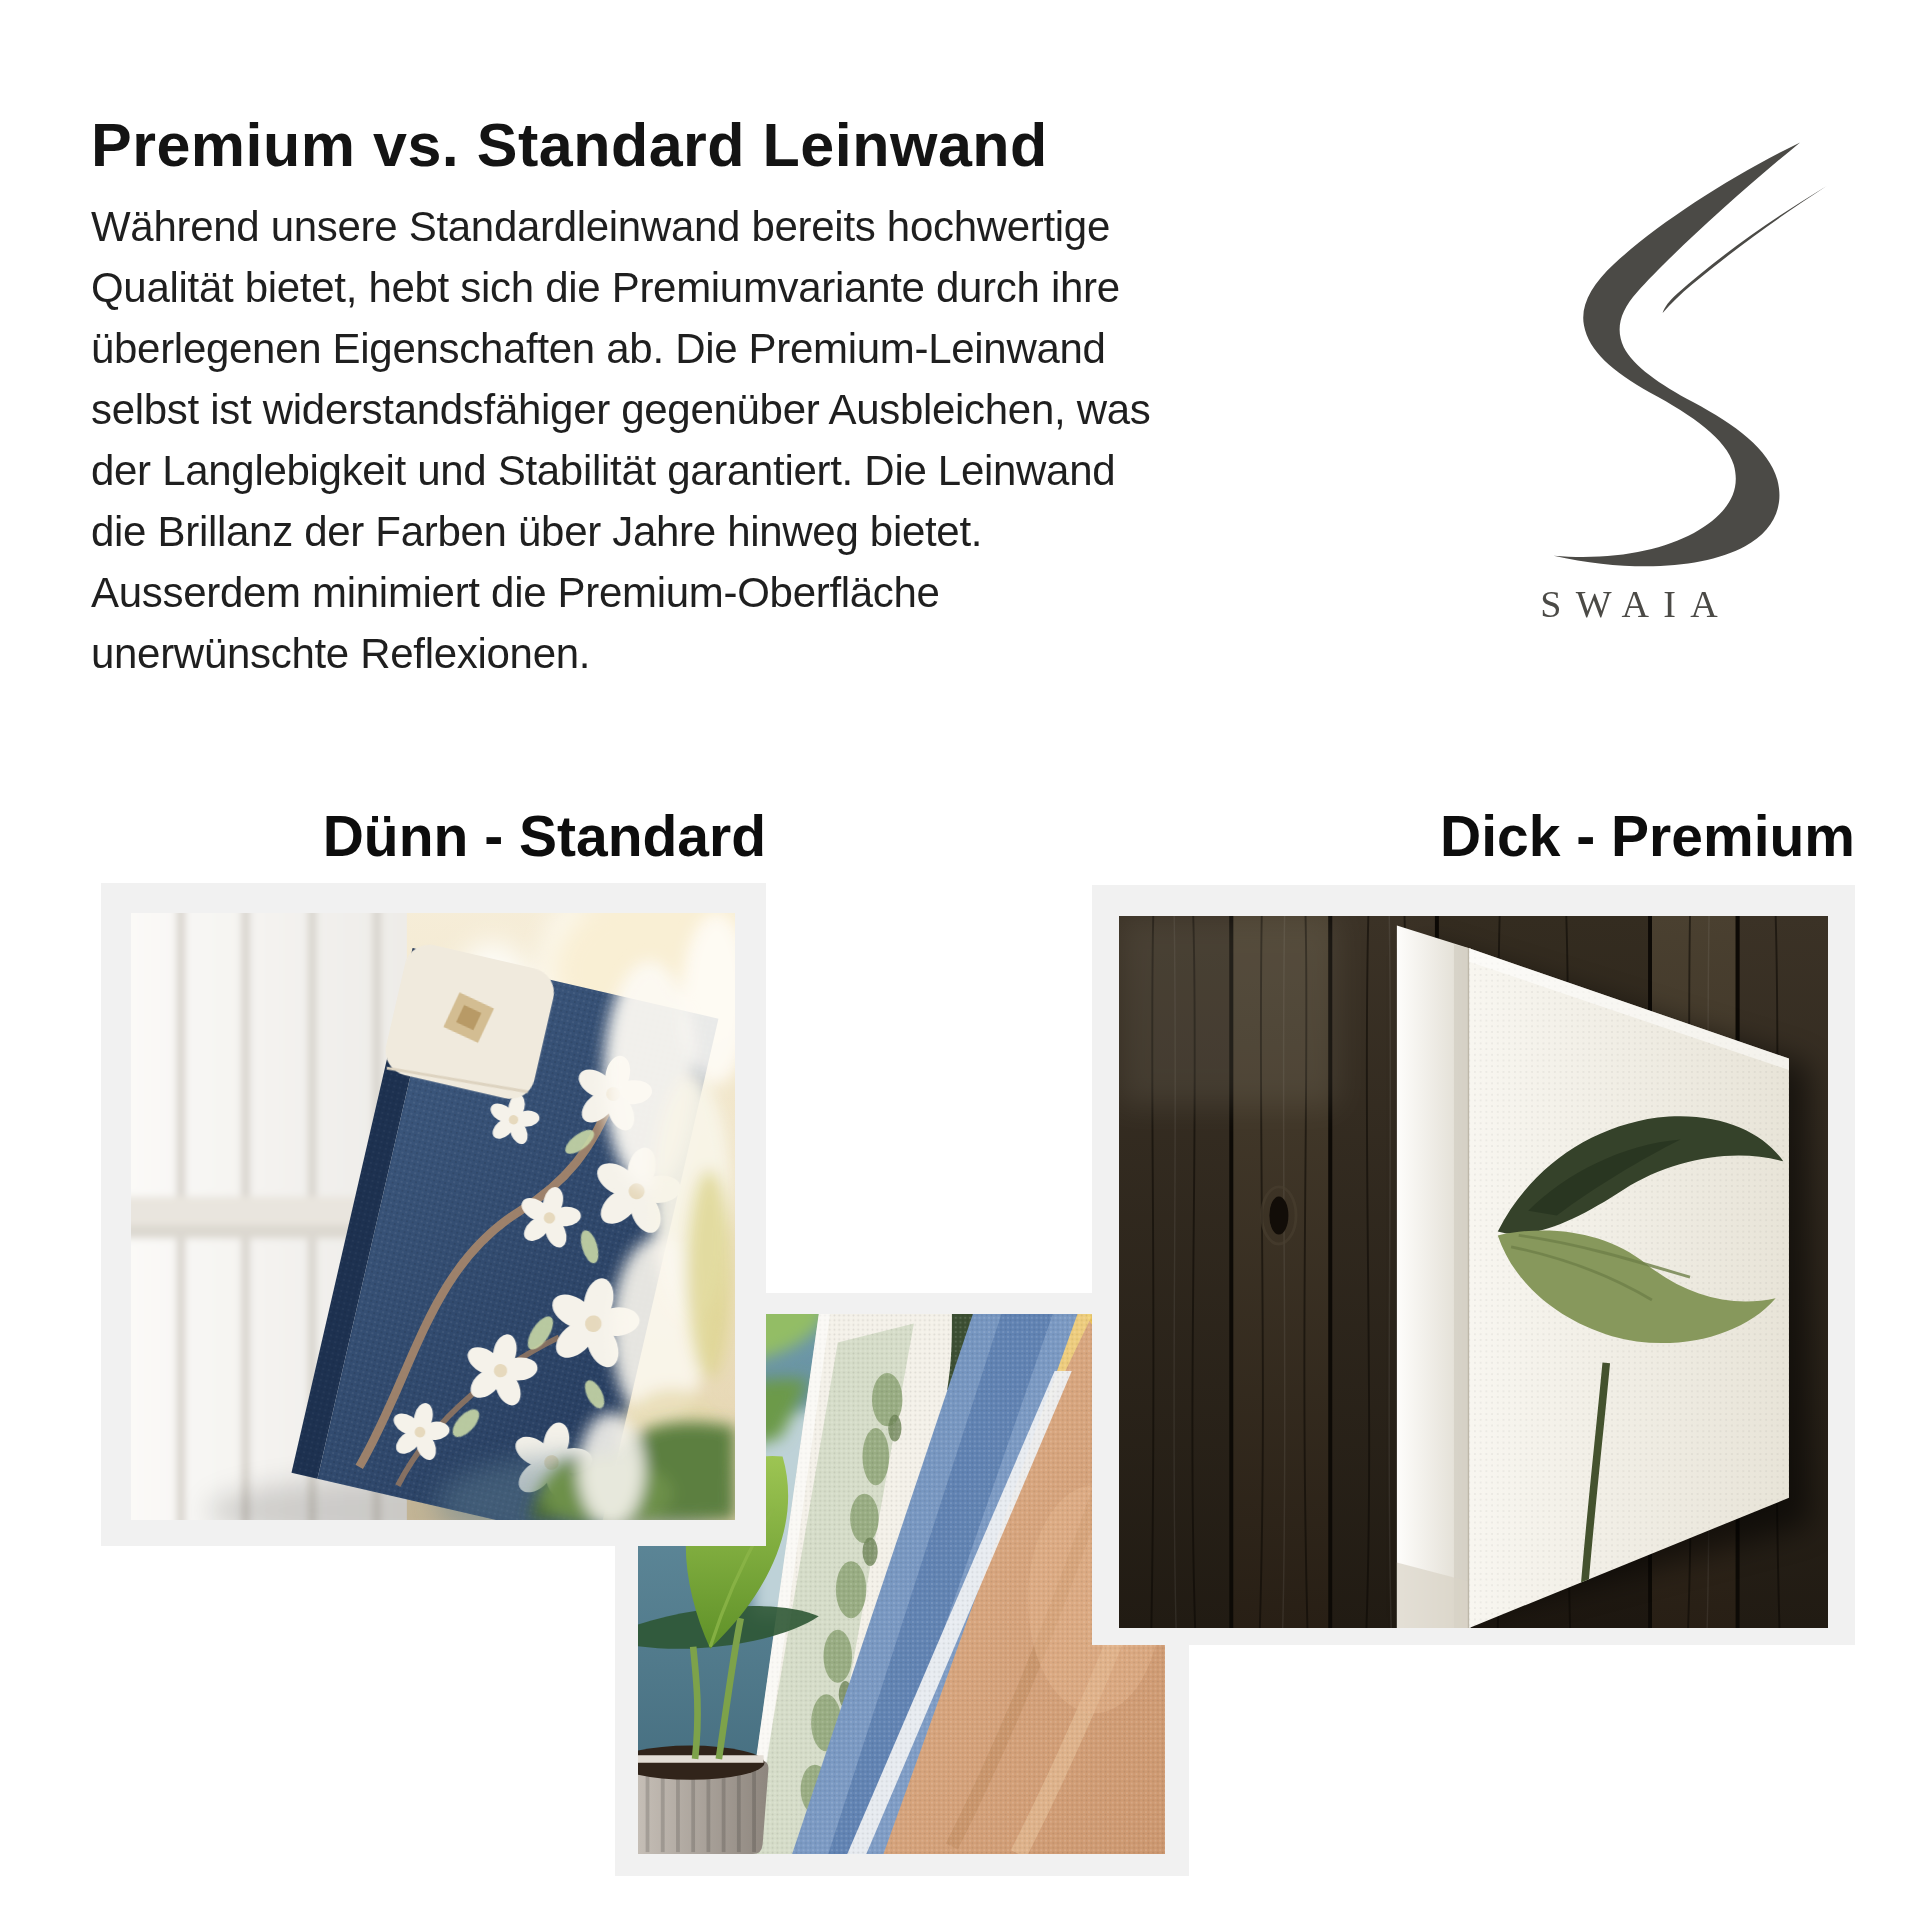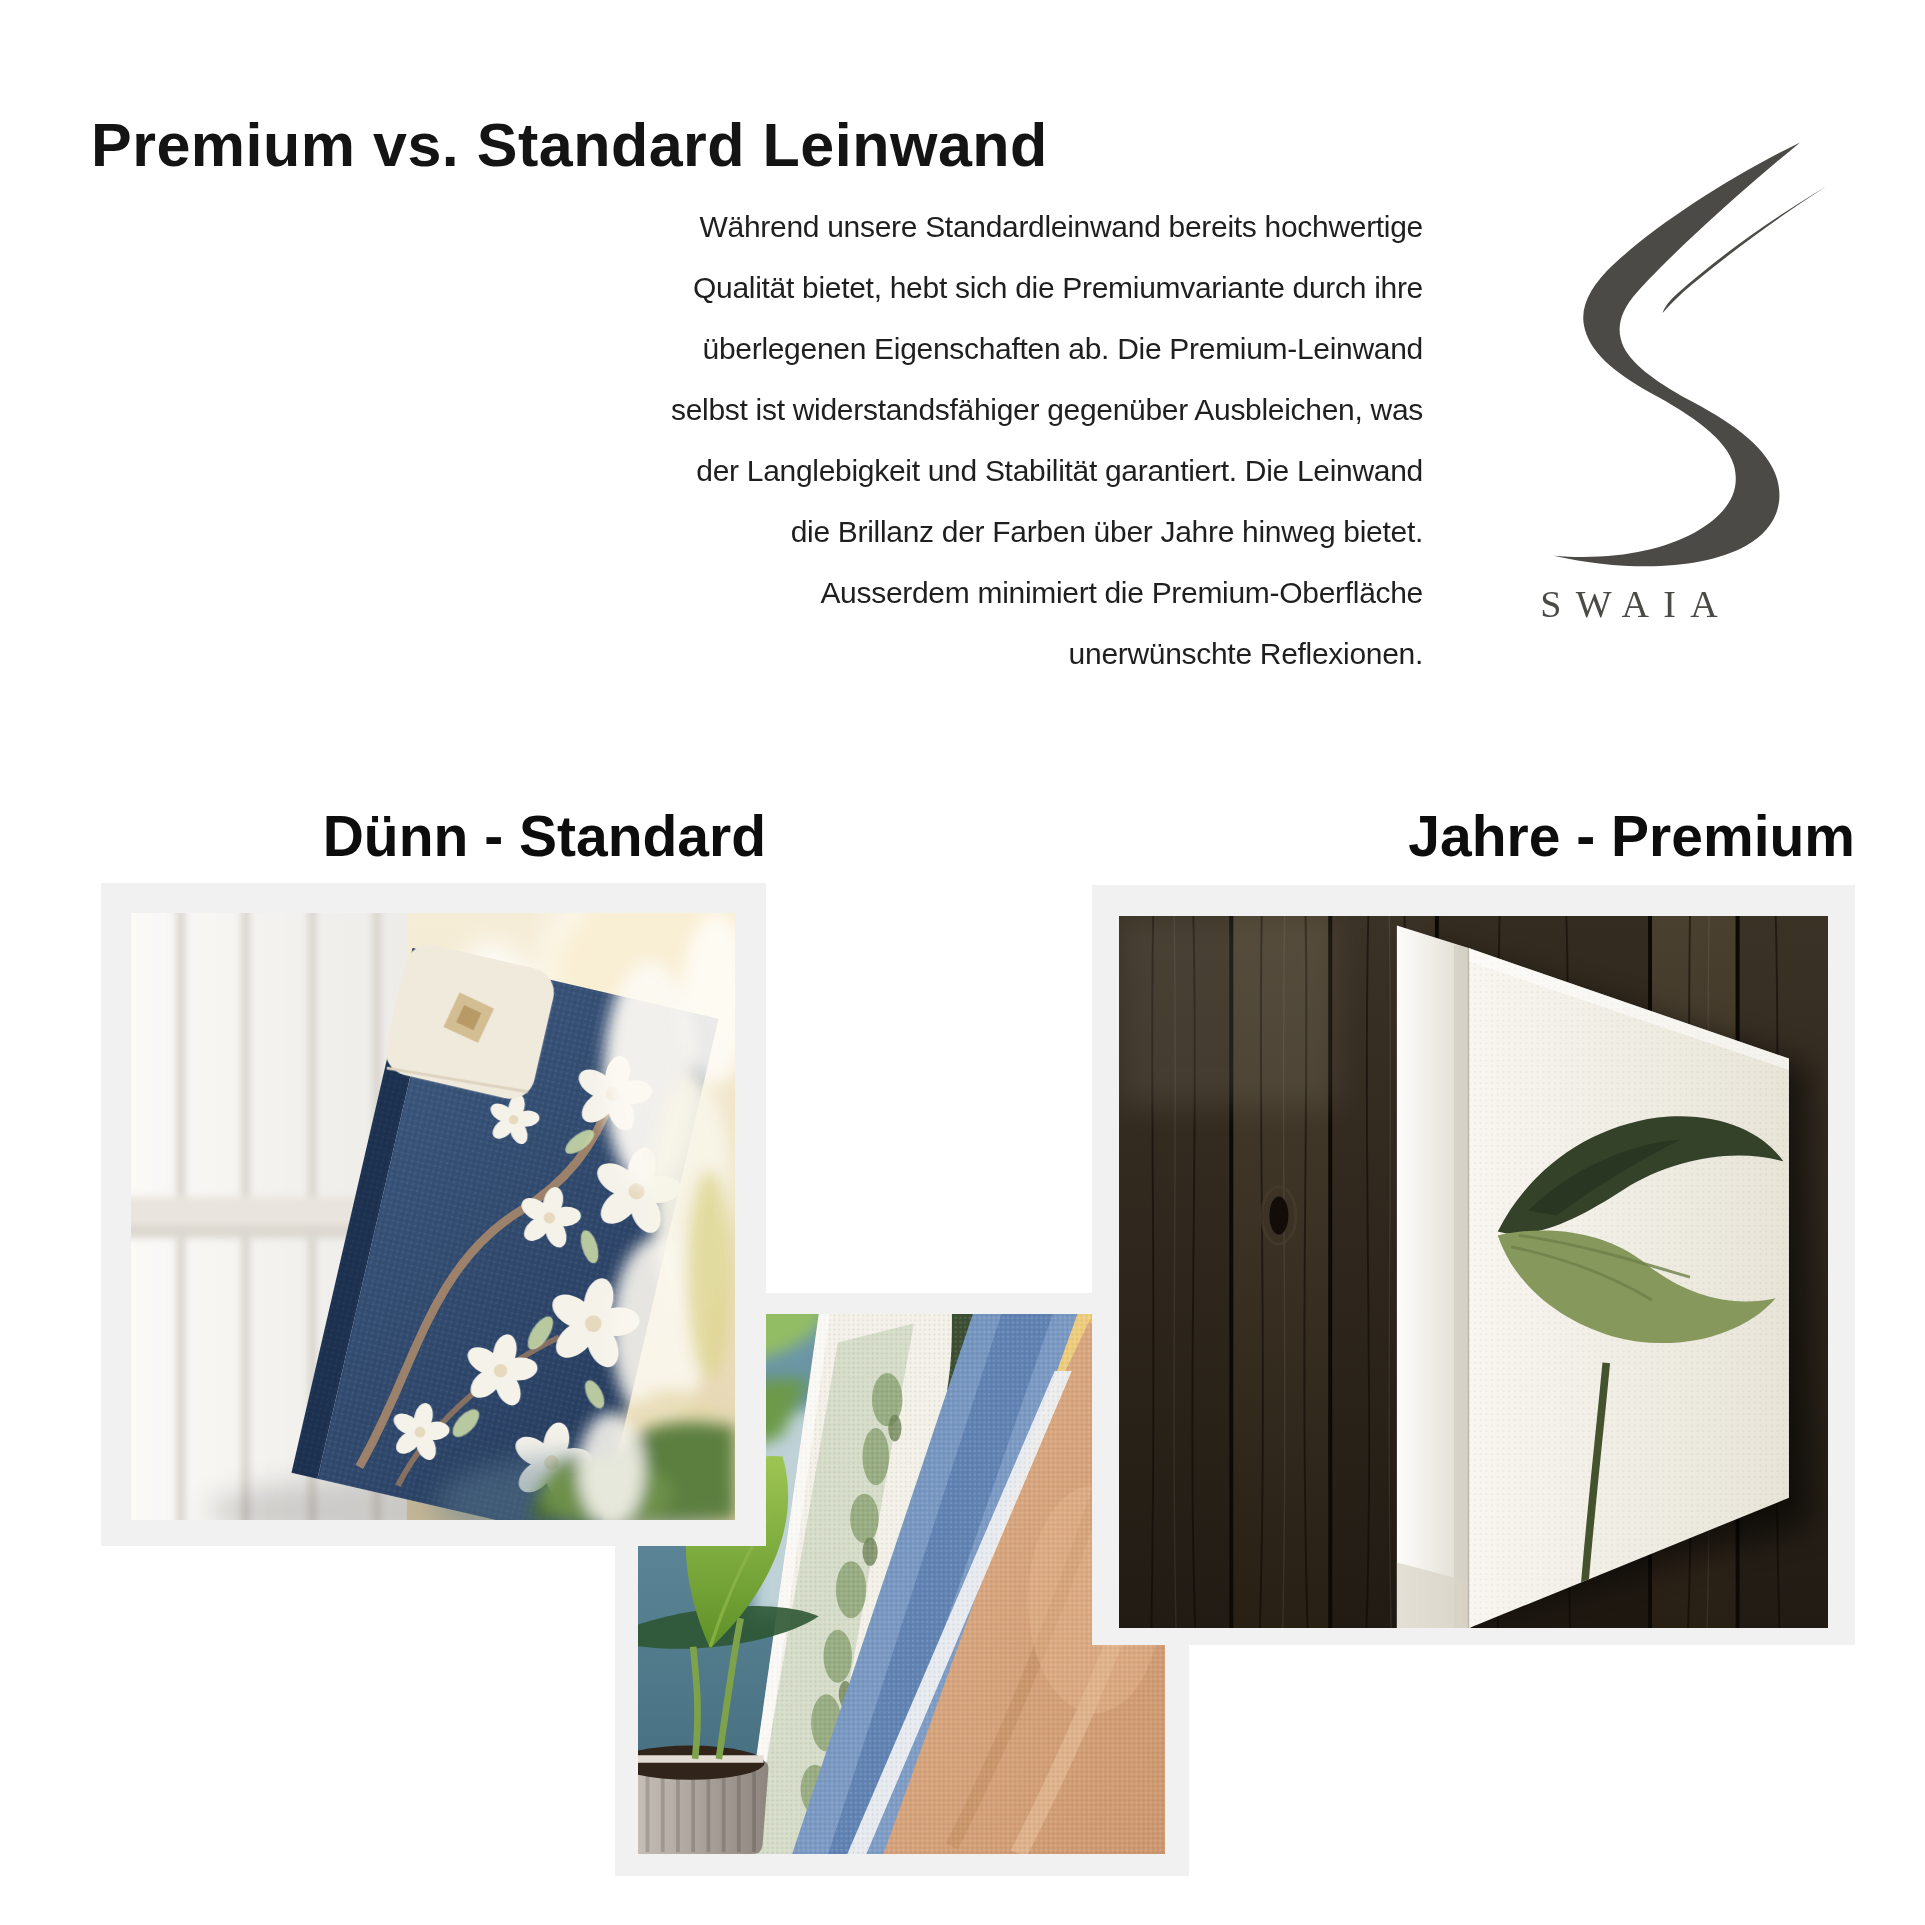--- a/index.html
+++ b/index.html
@@ -15,22 +15,22 @@
   
   .main-title{
     position:absolute;left:79px;top:112px;
     font-size:61px;font-weight:800;letter-spacing:0.5px;
     color:#141414;line-height:1.1;margin:0;
   }
   .intro{
     position:absolute;left:79px;top:196px;width:1332px;
   }
   .intro-line{
-    font-size:30px;font-weight:400;line-height:61px;
-    color:#1f1f1f;letter-spacing:-0.3px;white-space:nowrap;text-align:right;
+    font-size:42px;font-weight:400;line-height:61px;
+    color:#1f1f1f;letter-spacing:-0.3px;white-space:nowrap;
   }
   
   .logo-wrap{position:absolute;left:1505px;top:131px;width:314px;height:455px;}
   .brand-name{
     position:absolute;left:1465px;top:582px;width:304px;
     text-align:center;
     font-family:"Liberation Serif", serif;
     font-size:38px;color:#4b4a46;
     letter-spacing:14.3px;text-indent:14.3px;
   }
@@ -79,21 +79,21 @@
                  C265,336 230,310 185,286 C150,267 122,248 112,228
                  C103,209 108,190 126,170 C160,132 230,68 298,12 Z"></path>
         <path d="M326,58 C270,92 215,130 168,172 C160,179 155,186 153,192
                  C162,182 172,172 184,162 C232,122 280,88 326,58 Z"></path>
       </g>
     </svg>
   </div>
   <div class="brand-name">SWAIA</div>
 
   <h2 class="col-label standard">Dünn - Standard</h2>
-  <h2 class="col-label premium">Jahre - Premium</h2>
+  <h2 class="col-label premium">Dick - Premium</h2>
 
   <div class="photo-card card-standard">
     <svg class="photo" viewBox="0 0 635 638" xmlns="http://www.w3.org/2000/svg" preserveAspectRatio="none">
       <defs>
         <linearGradient id="l-navy" x1="0" y1="0" x2="1" y2="1">
           <stop offset="0" stop-color="#3e5a80"></stop>
             <stop offset="1" stop-color="#243a5c"></stop>
         </linearGradient>
         <linearGradient id="l-cream" x1="0" y1="0" x2="0" y2="1">
           <stop offset="0" stop-color="#f6edd8"></stop>

